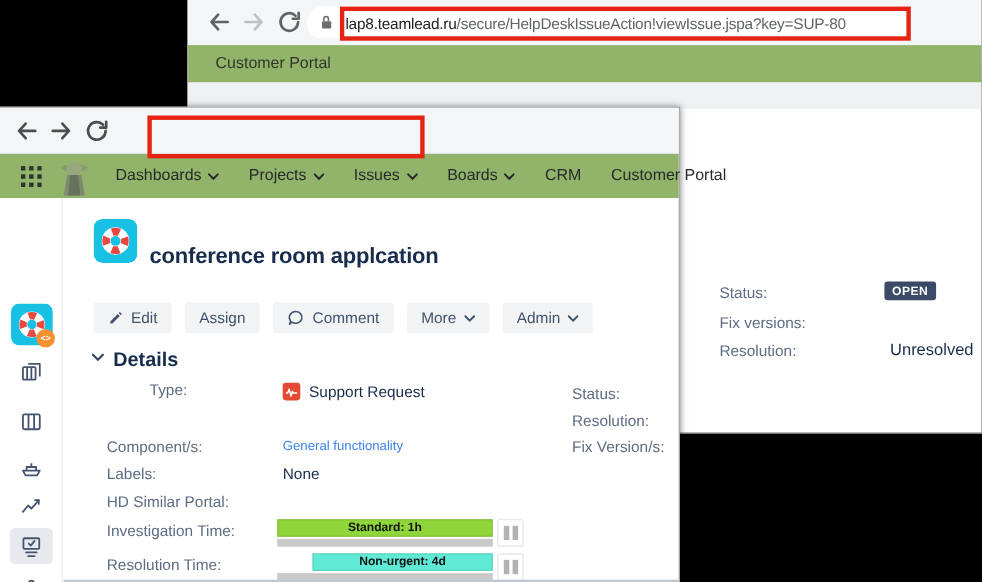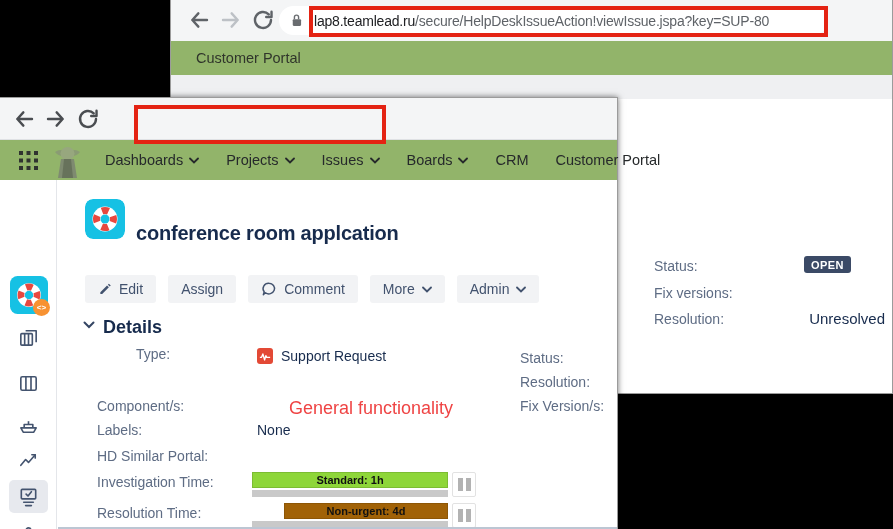--- a/index.html
+++ b/index.html
@@ -12,21 +12,21 @@
   .pill{position:absolute;top:6px;height:29px;background:#fff;border-radius:15px;display:flex;align-items:center;padding:0 10px;}
   .urltxt{font-size:14px;letter-spacing:-.2px;white-space:nowrap;}
   .urldomain{color:#202124;}
   .urlpath{color:#5f6368;}
   .red-rect{position:absolute;border:4px solid #e42313;z-index:30;pointer-events:none;}
   .greenbar{position:absolute;left:0;right:0;background:#92b46a;}
   .portal-title{position:absolute;left:25px;top:9px;font-size:14.5px;color:#30352b;}
   .graystrip{position:absolute;left:0;right:0;background:#eff0f2;}
   .fieldlabel{font-size:14px;color:#5e6c84;white-space:nowrap;}
   .fieldvalue{font-size:14px;color:#172b4d;white-space:nowrap;}
-  .linkvalue{font-size:18px;color:#ef4444;white-space:nowrap;margin-left:32px;}
+  .linkvalue{font-size:12px;color:#3b82f6;white-space:nowrap;}
   .abs{position:absolute;}
   .badge{display:inline-block;background:#3b4a66;color:#fff;font-size:11px;font-weight:bold;letter-spacing:.4px;padding:3px 7px 2px;border-radius:3px;}
   
   .mainnav{position:absolute;left:0;right:0;background:#92b46a;display:flex;align-items:center;}
   .mainnav .navitem{font-size:14.5px;color:#26292b;margin-right:27px;white-space:nowrap;display:flex;align-items:center;gap:6px;}
   .chev svg{display:block;}
   
   .sidebar{position:absolute;left:0;top:82px;bottom:0;width:57px;background:#fff;border-right:1px solid #e4e6ea;}
   .sideicon{position:absolute;left:17px;width:23px;height:23px;color:#44546f;}
   .sideicon svg{width:100%;height:100%;}
@@ -307,21 +307,21 @@
       <div class="sla-bar" style="background-color: rgb(142, 214, 57);">Standard: 1h</div>
       <div class="sla-track"></div>
     </div>
     <span class="pausebtn" style="left:452px;top:374px;">
         <i></i>
         <i></i>
       </span>
 
     <span class="abs fieldlabel" style="left:97px;top:407px;">Resolution Time:</span>
     <div class="sla-wrap" style="left:252px;top:405px;">
-      <div class="sla-bar" style="background-color: #a16207; margin-left: 32px;">Non-urgent: 4d</div>
+      <div class="sla-bar" style="background-color: #5eead4; margin-left: 32px;">Non-urgent: 4d</div>
       <div class="sla-track"></div>
     </div>
     <span class="pausebtn" style="left:452px;top:405px;">
         <i></i>
         <i></i>
       </span>
 
     <span class="abs fieldlabel" style="left:520px;top:252px;">Status:</span>
     <span class="abs fieldlabel" style="left:520px;top:276px;">Resolution:</span>
     <span class="abs fieldlabel" style="left:520px;top:300px;">Fix Version/s:</span>

